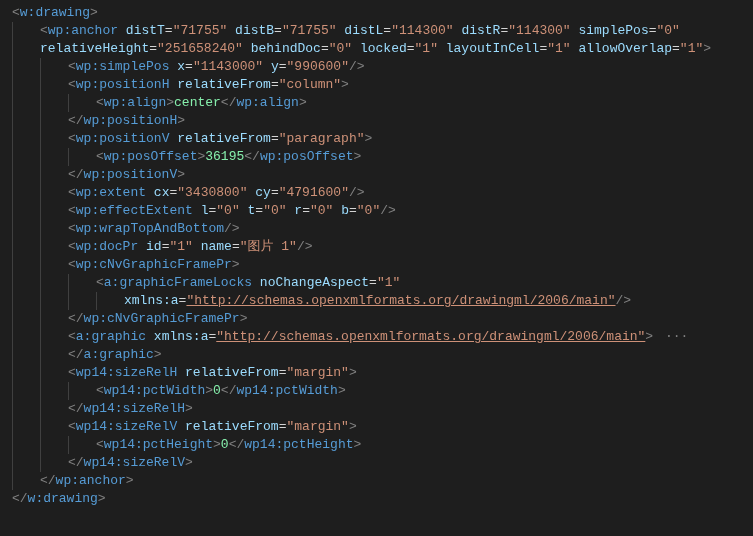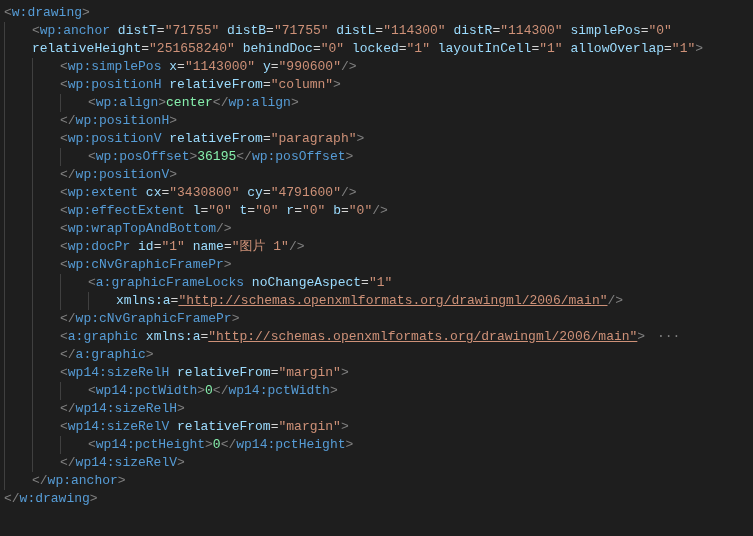--- a/index.html
+++ b/index.html
@@ -6,21 +6,21 @@
     margin: 0;
     padding: 0;
     background: #1e1e1e;
     font-family: Consolas, 'Courier New', monospace;
     font-size: 13px;
     line-height: 18px;
     color: #d4d4d4;
     overflow-x: auto;
   }
   .editor {
-    padding: 4px 4px;
+    padding: 4px 12px;
     white-space: pre;
   }
   .line {
     min-height: 18px;
     display: flex;
   }
   .indent-guide {
     display: inline-block;
     border-left: 1px solid #404040;
     width: 28px;

